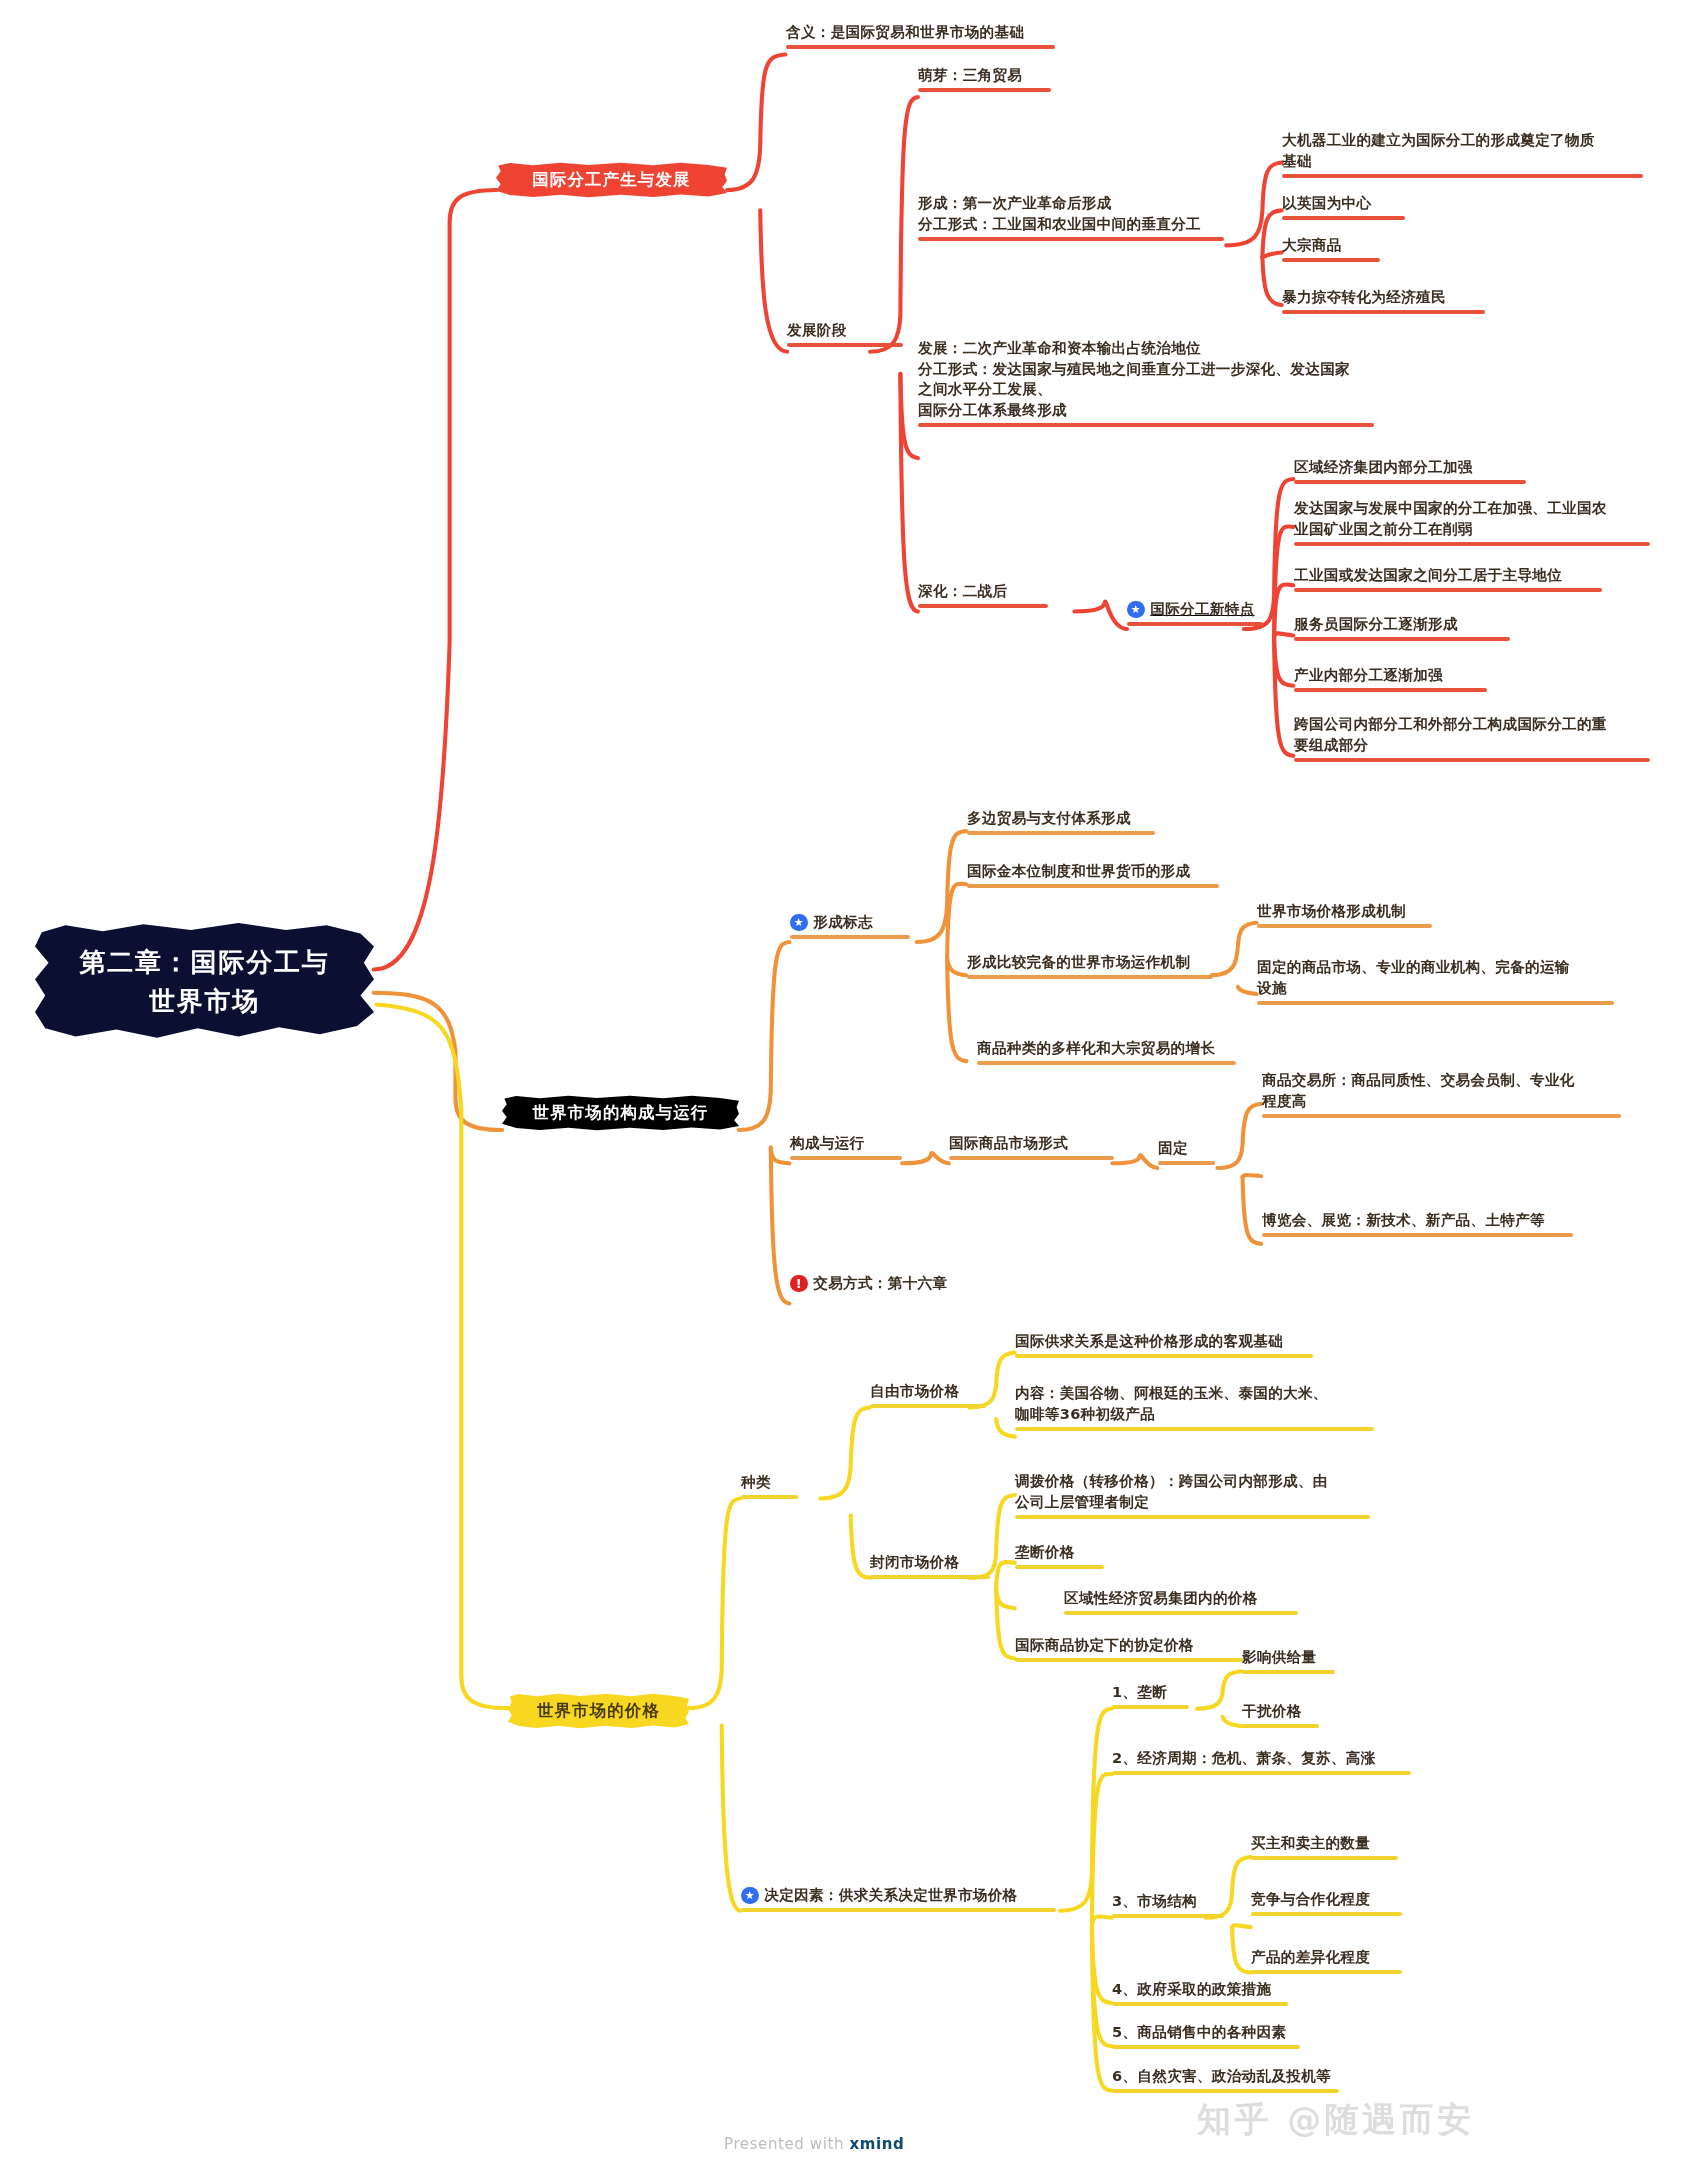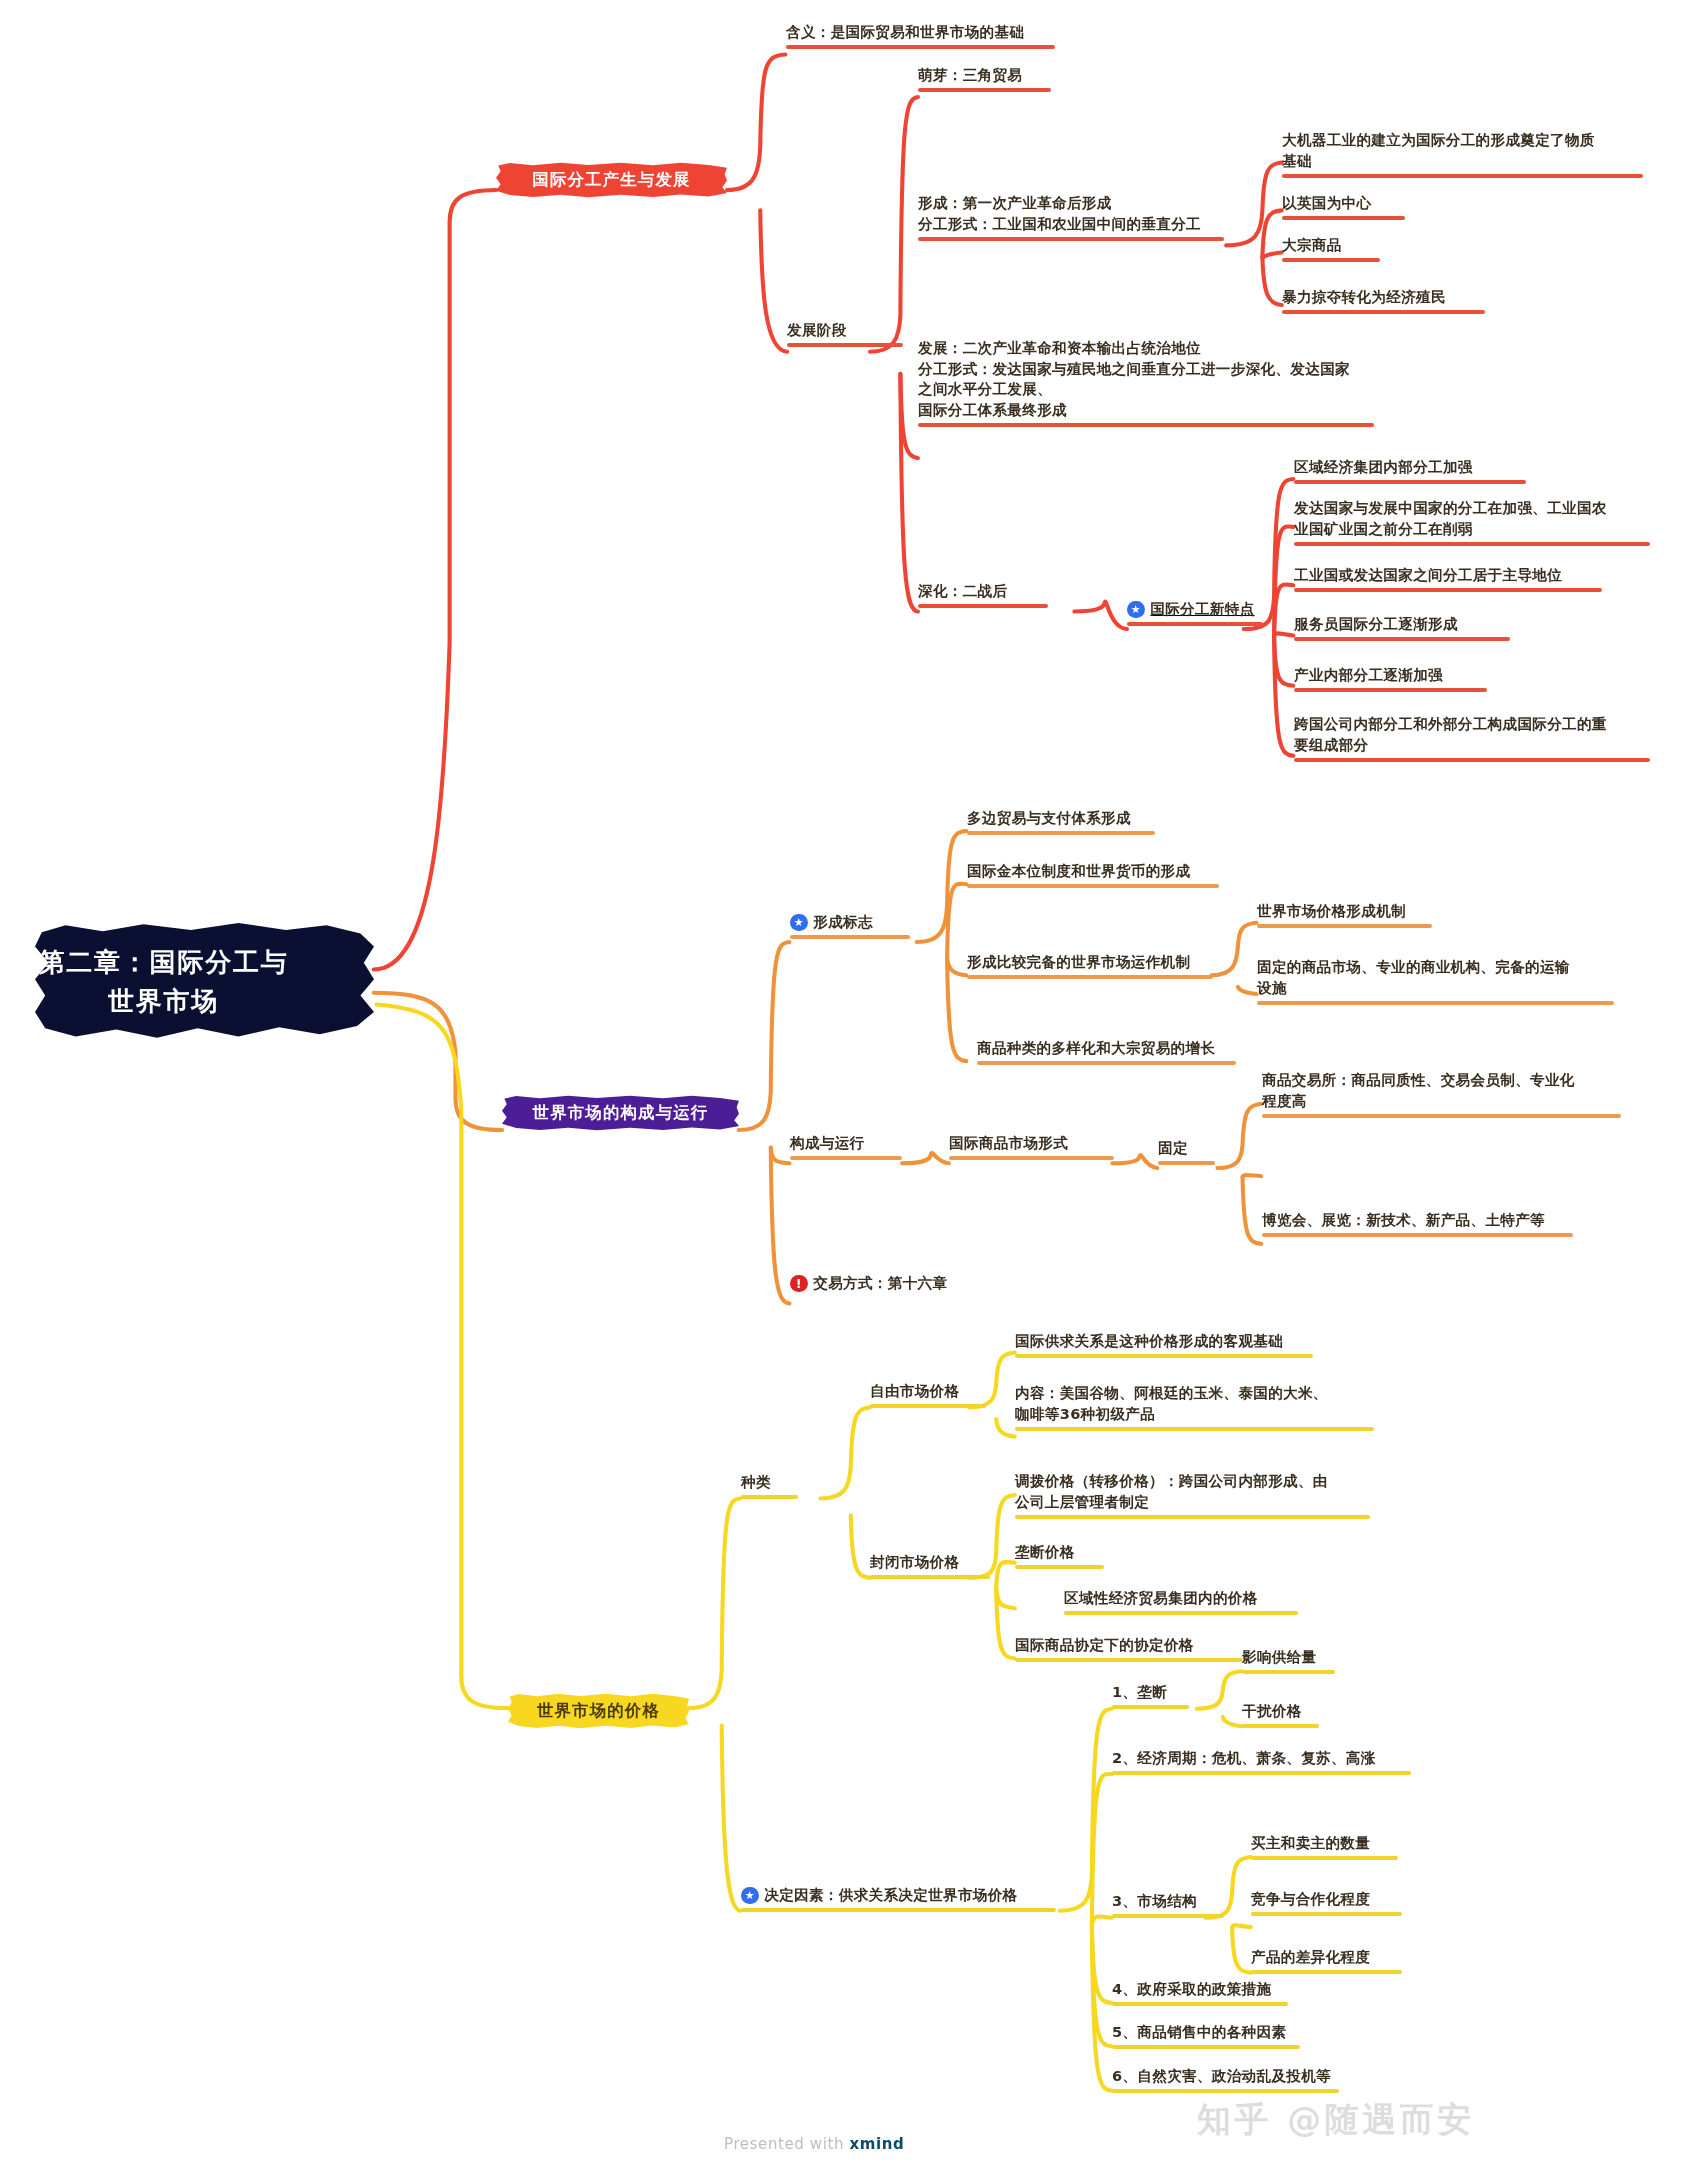--- a/index.html
+++ b/index.html
@@ -20,40 +20,40 @@
   .node .underline{display:block;height:4.1px;border-radius:2.3px;margin-top:2.3px;}
 
   .r .underline{background:#e8503a;}
   .o .underline{background:#eb9a4e;}
   .y .underline{background:#f0d32c;}
   .f25 .txt{font-size:14.6px;}
 
   
   #root{
     position:absolute;left:35px;top:923px;width:339px;height:117px;
-    background:#0b1033;display:flex;align-items:center;justify-content:flex-start;
+    background:#0b1033;display:flex;align-items:center;justify-content:center;
     text-align:center;
     clip-path:polygon(2% 8%,9% 2%,20% 7%,32% 1%,46% 6%,60% 0%,74% 6%,86% 2%,96% 9%,100% 20%,
                       97% 34%,100% 48%,96% 62%,100% 76%,95% 88%,84% 95%,72% 89%,60% 97%,
                       48% 90%,36% 98%,24% 91%,12% 97%,3% 90%,0% 76%,3% 62%,0% 48%,4% 34%,0% 20%);
   }
   #root .rootlabel{
     color:#ffffff;font-size:26px;font-weight:700;line-height:1.5;
     letter-spacing:1.8px;width:257px;text-align:center;
   }
 
   
   .chip{position:absolute;display:flex;align-items:center;justify-content:center;
         color:#fff;font-weight:700;font-size:16.4px;letter-spacing:1.2px;
         padding:7px 13px;box-sizing:border-box;}
   .chip.red{background:#ef4434;
      clip-path:polygon(1% 10%,6% 3%,16% 9%,28% 2%,40% 8%,54% 2%,68% 9%,80% 2%,92% 8%,100% 16%,
                        99% 34%,100% 52%,98% 70%,100% 86%,92% 96%,80% 90%,68% 97%,54% 91%,
                        40% 98%,28% 91%,16% 97%,6% 92%,0% 80%,2% 62%,0% 44%,2% 26%);}
-  .chip.orange{background:#4c1d95;
+  .chip.orange{background:#000000;
      clip-path:polygon(1% 10%,6% 3%,16% 9%,28% 2%,40% 8%,54% 2%,68% 9%,80% 2%,92% 8%,100% 16%,
                        99% 34%,100% 52%,98% 70%,100% 86%,92% 96%,80% 90%,68% 97%,54% 91%,
                        40% 98%,28% 91%,16% 97%,6% 92%,0% 80%,2% 62%,0% 44%,2% 26%);}
   .chip.yellow{background:#f7d71f;color:#4a3c0a;
      clip-path:polygon(1% 10%,6% 3%,16% 9%,28% 2%,40% 8%,54% 2%,68% 9%,80% 2%,92% 8%,100% 16%,
                        99% 34%,100% 52%,98% 70%,100% 86%,92% 96%,80% 90%,68% 97%,54% 91%,
                        40% 98%,28% 91%,16% 97%,6% 92%,0% 80%,2% 62%,0% 44%,2% 26%);margin-top:17px;}
   .chip .chiptxt{display:block;text-align:center;}
 
   

